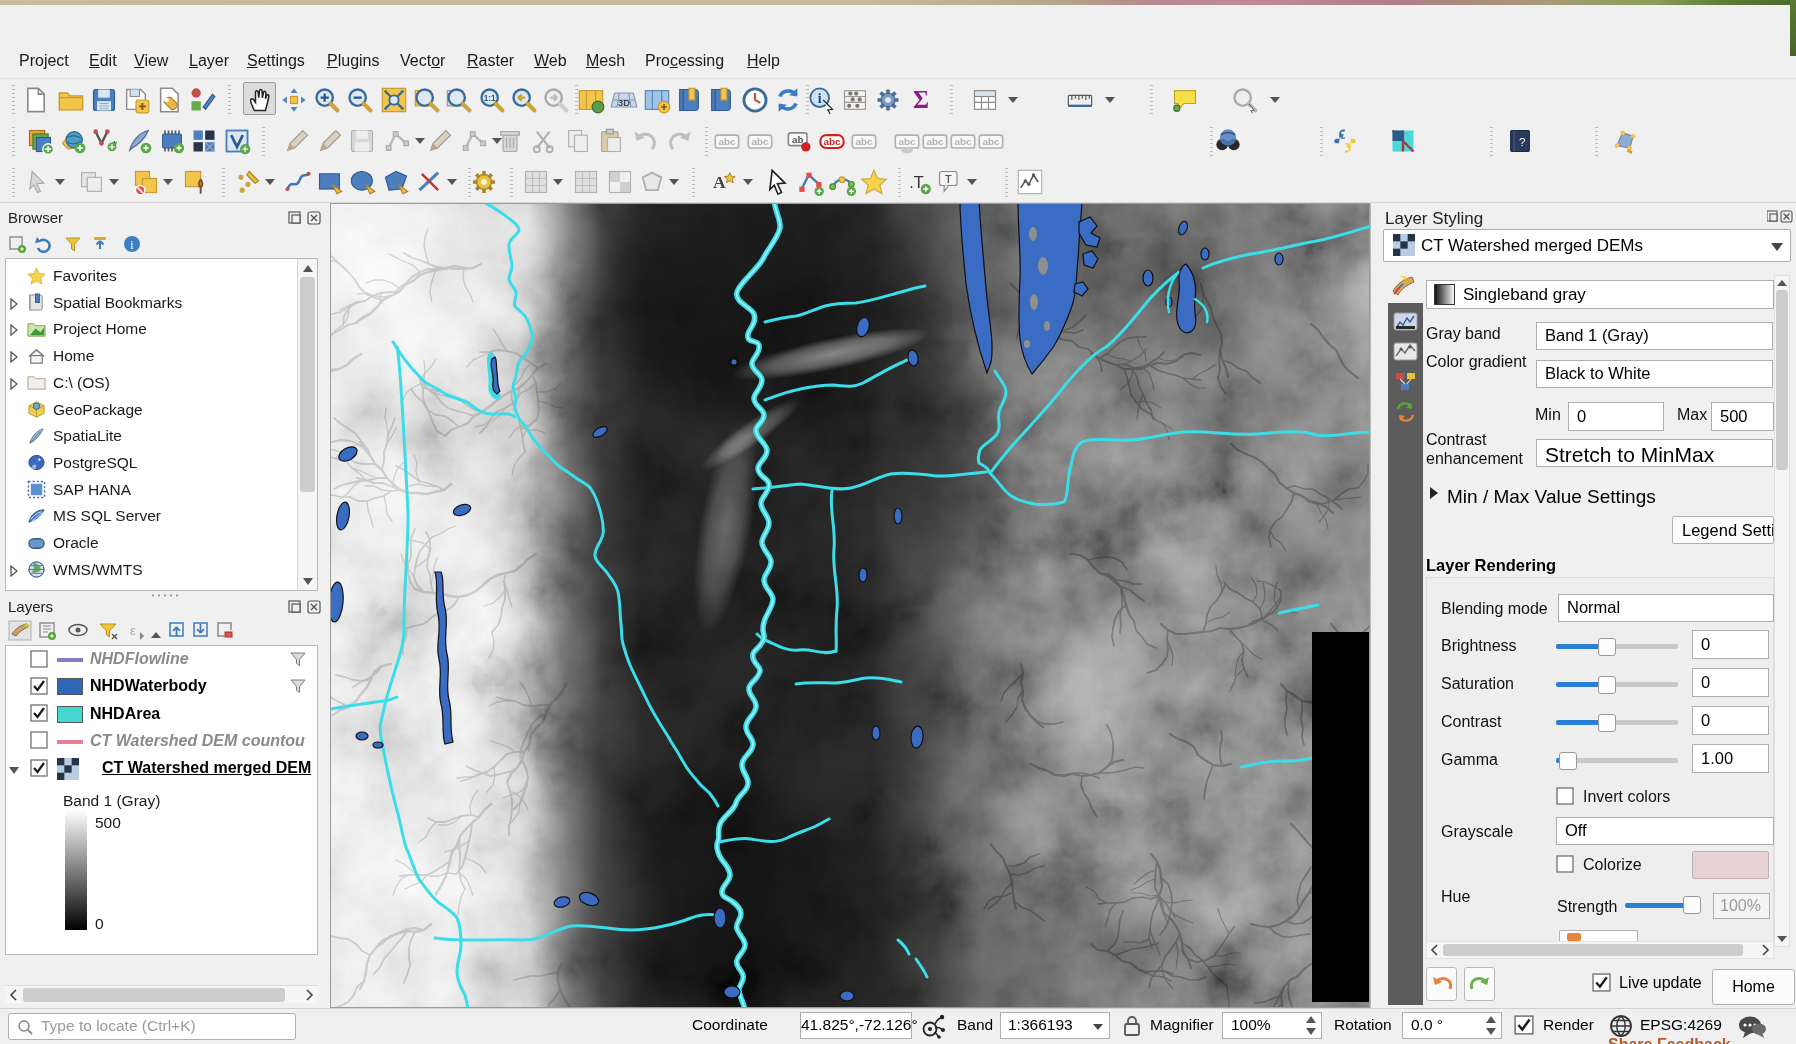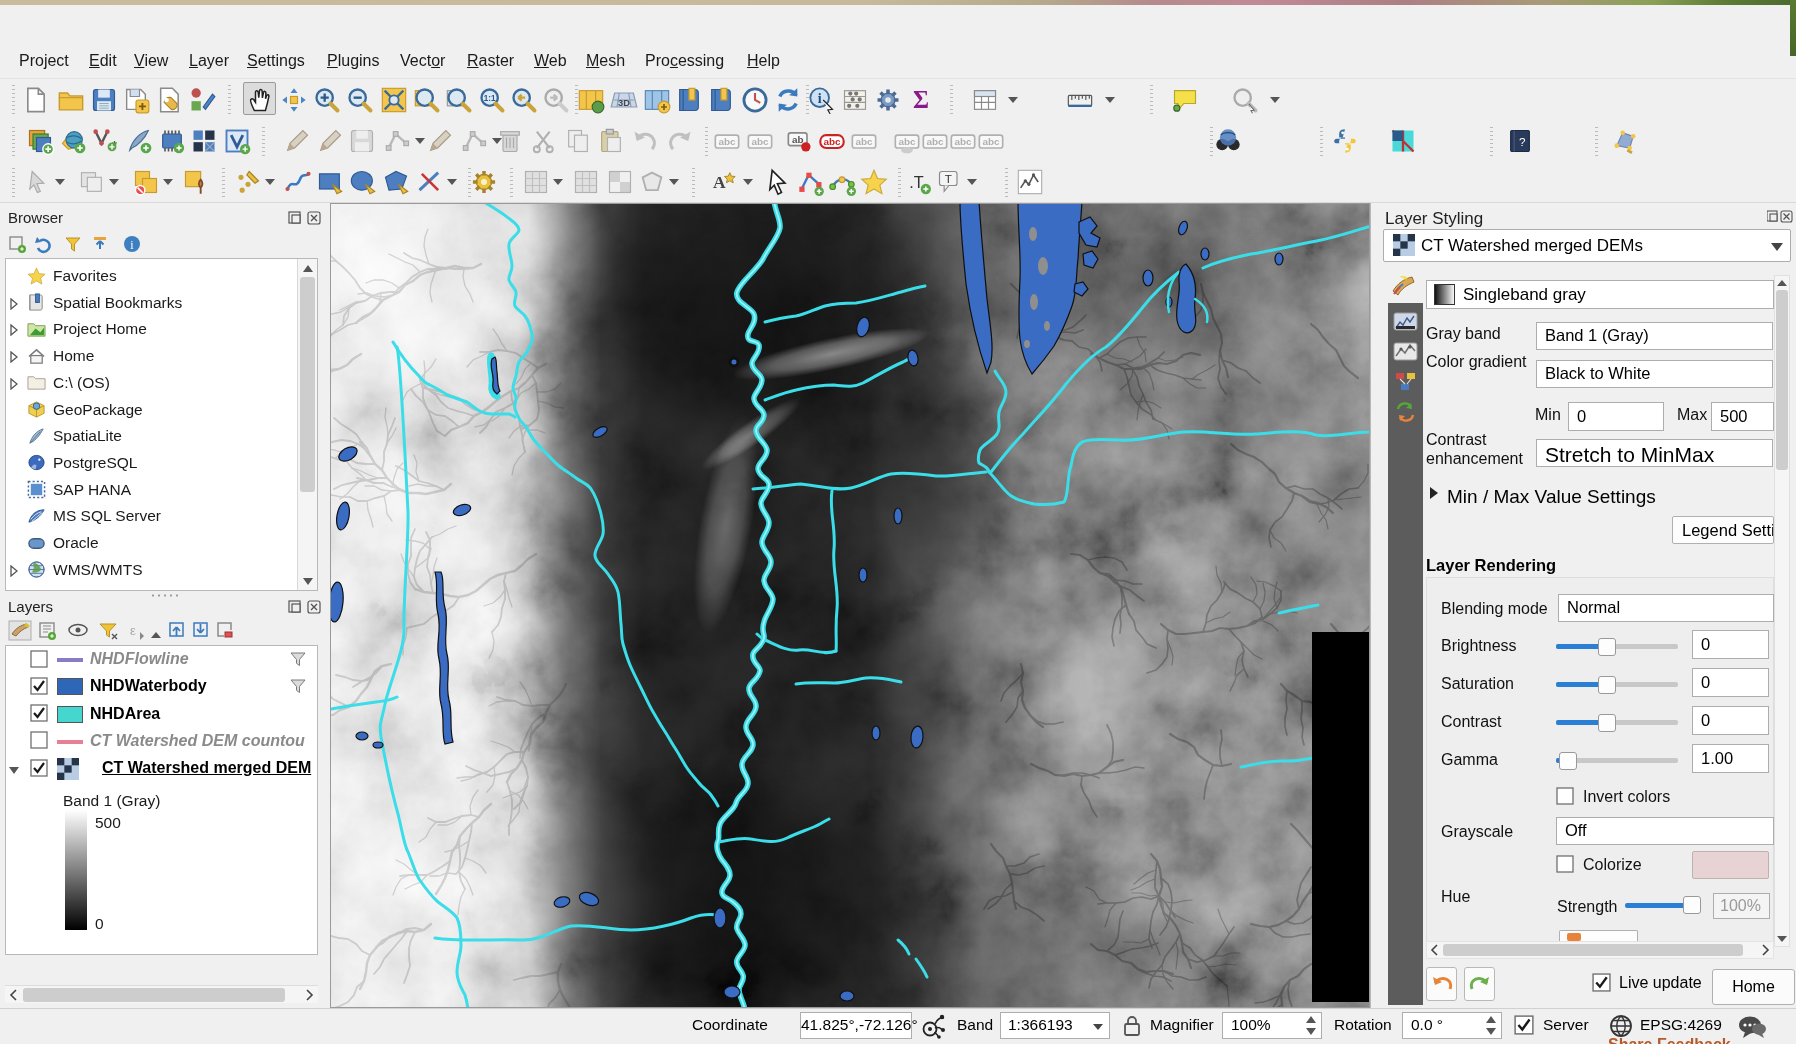--- a/index.html
+++ b/index.html
@@ -1358,20 +1358,27 @@
         <path d="M20 3 L18 11 L11 8 Z" fill="#6ab04c"></path>
       </svg>
       <svg style="position:absolute;left:221px;top:770px" width="19" height="19" viewBox="0 0 18 18">
         <rect x="1" y="1" width="16" height="16" fill="#fff" stroke="#707070" stroke-width="1.3"></rect>
         <path d="M4 9 L7.5 13 L14 4" fill="none" stroke="#1a1a1a" stroke-width="2.2"></path>
       </svg>
       <div style="position:absolute;left:248px;top:771px;font-size:16px">Live update</div>
       <div style="position:absolute;left:341px;top:766px;width:83px;height:36px;background:#fbfbfb;border:1px solid #b0b0b0;border-radius:3px;text-align:center;font-size:16px;line-height:34px">Home</div>
     </div>
   <div id="statusbar">
+      <div style="position:absolute;left:8px;top:4px;width:288px;height:27px;background:#fff;border:1px solid #adadad;border-radius:3px">
+        <svg style="position:absolute;left:8px;top:5px" width="17" height="17" viewBox="0 0 17 17">
+          <circle cx="7" cy="7" r="5" fill="none" stroke="#8a8a8a" stroke-width="1.6"></circle>
+          <path d="M11 11 L15 15" stroke="#8a8a8a" stroke-width="1.8"></path>
+        </svg>
+        <span style="position:absolute;left:32px;top:3px;font-size:15.5px;color:#9a9a9a">Type to locate (Ctrl+K)</span>
+      </div>
       <div style="position:absolute;left:692px;top:7px;font-size:15.5px">Coordinate</div>
       <div style="position:absolute;left:800px;top:3px;width:112px;height:27px;background:#fff;border:1px solid #adadad;text-align:center;font-size:15.5px;padding-top:3px">41.825°,-72.126°</div>
       <svg style="position:absolute;left:920px;top:4px" width="26" height="26" viewBox="0 0 26 26">
         <circle cx="10" cy="16" r="6.5" fill="none" stroke="#222" stroke-width="1.8"></circle>
         <circle cx="10" cy="16" r="2" fill="#222"></circle>
         <path d="M15 11 C17 6 21 4 24 5 M15 15 C18 14 21 15 22 17 M14 20 C16 20 18 22 18 24" stroke="#222" fill="none" stroke-width="1.6"></path>
         <circle cx="22" cy="4" r="2.2" fill="#222"></circle>
         <circle cx="23" cy="17" r="2" fill="#222"></circle>
         <circle cx="19" cy="24" r="1.8" fill="#222"></circle>
       </svg>
@@ -1399,21 +1406,21 @@
         <span style="position:absolute;left:8px;top:3px">0.0 °</span>
         <svg style="position:absolute;right:3px;top:2px" width="14" height="22">
           <path d="M7 1 L12 8 L2 8 Z" fill="#555"></path>
           <path d="M2 13 L12 13 L7 20 Z" fill="#555"></path>
         </svg>
       </div>
       <svg style="position:absolute;left:1514px;top:6px" width="20" height="20" viewBox="0 0 18 18">
         <rect x="1" y="1" width="16" height="16" fill="#fff" stroke="#707070" stroke-width="1.3"></rect>
         <path d="M4 9 L7.5 13 L14 4" fill="none" stroke="#1a1a1a" stroke-width="2.2"></path>
       </svg>
-      <div style="position:absolute;left:1543px;top:7px;font-size:15.5px">Server</div>
+      <div style="position:absolute;left:1543px;top:7px;font-size:15.5px">Render</div>
       <svg style="position:absolute;left:1608px;top:4px" width="26" height="26" viewBox="0 0 26 26">
         <circle cx="13" cy="13" r="10" fill="none" stroke="#333" stroke-width="1.8"></circle>
         <path d="M3 13 h20 M13 3 a14 14 0 0 1 0 20 M13 3 a14 14 0 0 0 0 20 M5 7.5 h16 M5 18.5 h16" stroke="#333" fill="none" stroke-width="1.4"></path>
       </svg>
       <div style="position:absolute;left:1640px;top:7px;font-size:15.5px">EPSG:4269</div>
       <svg style="position:absolute;left:1737px;top:5px" width="30" height="26" viewBox="0 0 30 26">
         <ellipse cx="13" cy="11" rx="11" ry="8.5" fill="#4a4a4a"></ellipse>
         <path d="M8 18 L6 24 L14 19 Z" fill="#4a4a4a"></path>
         <circle cx="8" cy="11" r="1.6" fill="#fff"></circle>
         <circle cx="13" cy="11" r="1.6" fill="#fff"></circle>

